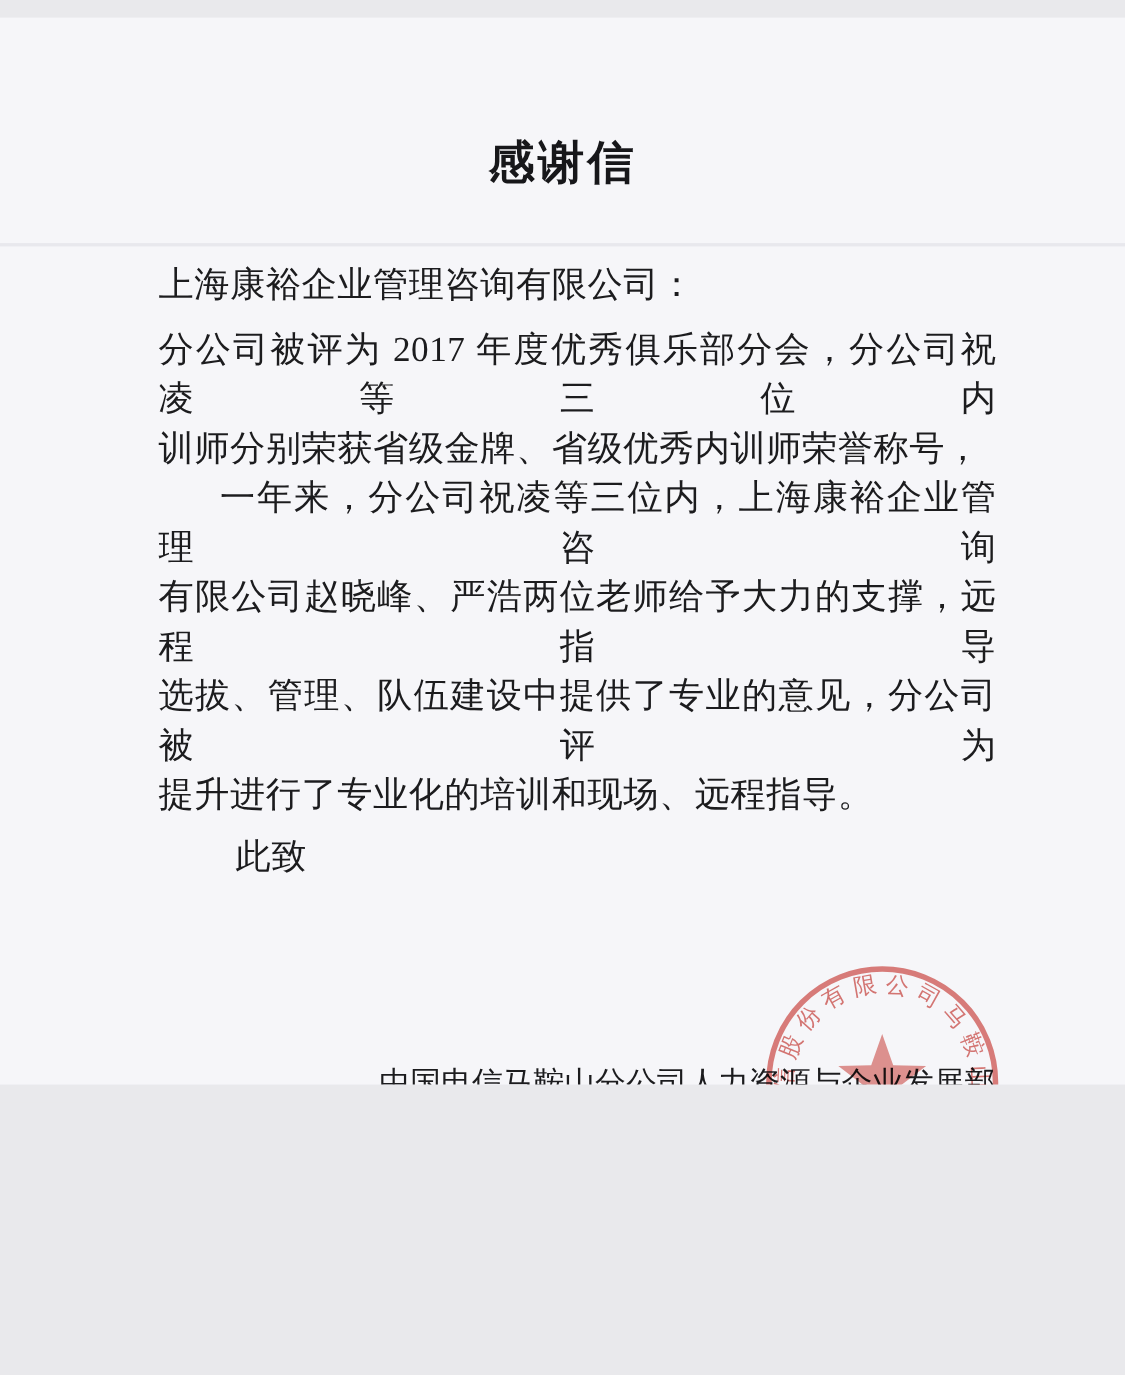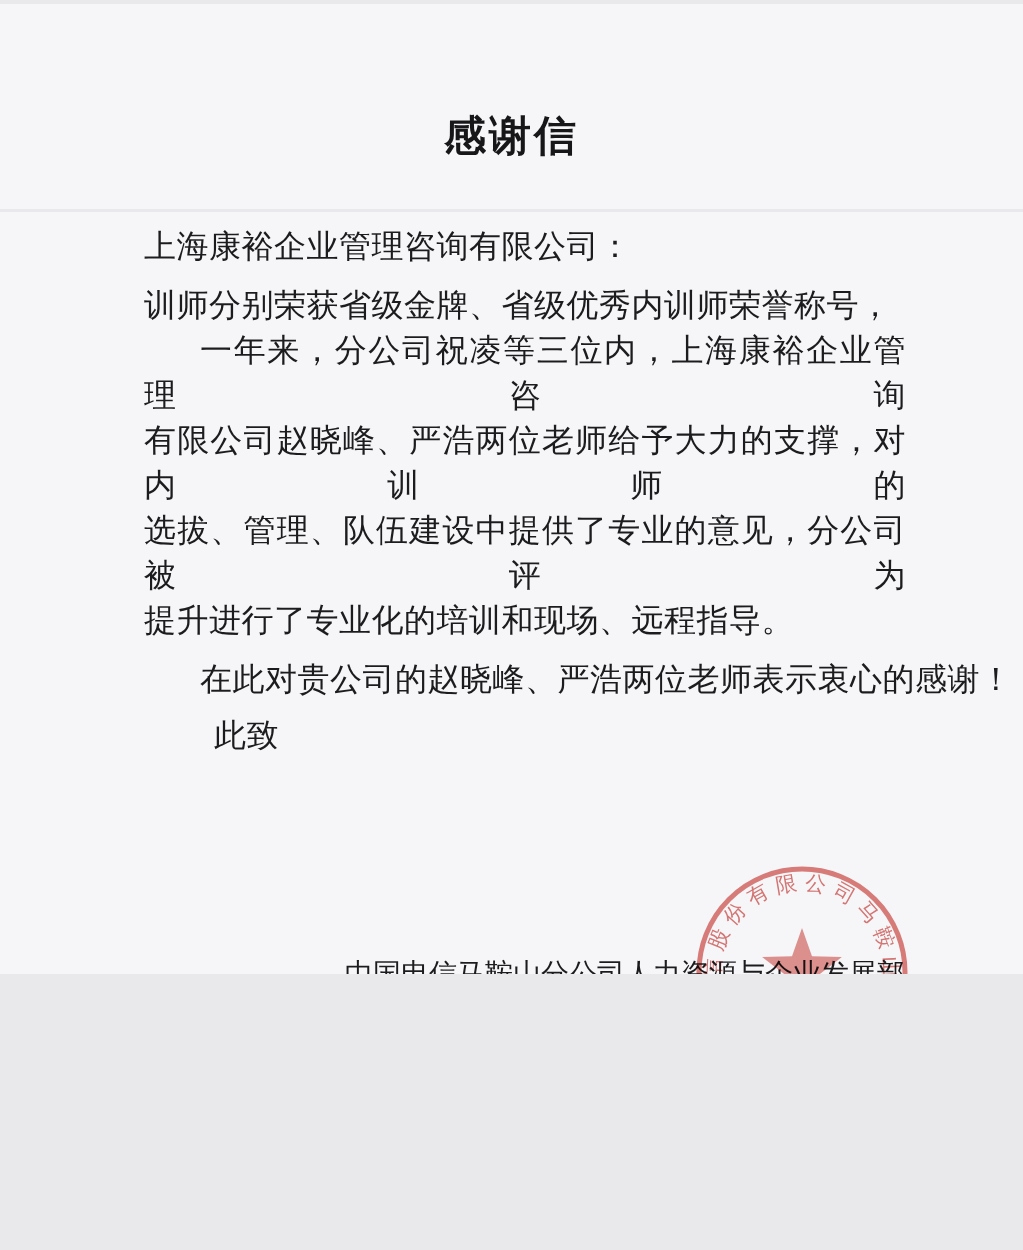--- a/index.html
+++ b/index.html
@@ -4,21 +4,21 @@
 <style>
   html, body {
     margin: 0; padding: 0;
     background: #e9e9ec;
     font-family: "Liberation Serif", "DejaVu Serif", serif;
   }
   .page {
     position: relative;
     width: 1023px;
     height: 970px;
-    margin: 4px auto;
+    margin: 16px auto;
     background: #f6f6f9;
     overflow: hidden;
     color: #1c1c1e;
   }
   
   .scanband { position: absolute; left: 0; width: 100%; pointer-events: none; }
   .band-a { top: 205px;  height: 3px; background: rgba(205,205,214,0.35); }
   .band-b { top: 1070px; height: 2px; background: rgba(208,208,216,0.35); }
   .band-c { top: 1085px; height: 2px; background: rgba(232,160,160,0.35); }
   .band-d { top: 1125px; height: 2px; background: rgba(208,208,216,0.30); }
@@ -82,28 +82,28 @@
   <div class="scanband band-b"></div>
   <div class="scanband band-c"></div>
   <div class="scanband band-d"></div>
   <div class="scanband band-e"></div>
 
   <h1 class="title">感谢信</h1>
 
   <div class="letter-body">
     <p class="line salutation">上海康裕企业管理咨询有限公司：</p>
 
+    <p class="line j">分公司被评为 2017 年度优秀俱乐部分会，分公司祝凌等三位内</p>
     <p class="line">训师分别荣获省级金牌、省级优秀内训师荣誉称号，</p>
 
     <p class="line indent j">一年来，分公司祝凌等三位内，上海康裕企业管理咨询</p>
-    <p class="line j">有限公司赵晓峰、严浩两位老师给予大力的支撑，对内训师的</p>
+    <p class="line j">有限公司赵晓峰、严浩两位老师给予大力的支撑，远程指导</p>
     <p class="line j">选拔、管理、队伍建设中提供了专业的意见，分公司被评为</p>
     <p class="line">提升进行了专业化的培训和现场、远程指导。</p>
 
-    <p class="line indent para-gap">在此对贵公司的赵晓峰、严浩两位老师表示衷心的感谢！</p>
 
     <p class="line cizhi">此致</p>
   </div>
 
   <div class="sign-block">
     <p class="sig">中国电信马鞍山分公司人力资源与企业发展部</p>
   </div>
 
   <svg class="stamp" viewBox="0 0 220 220" xmlns="http://www.w3.org/2000/svg">
     <defs>

